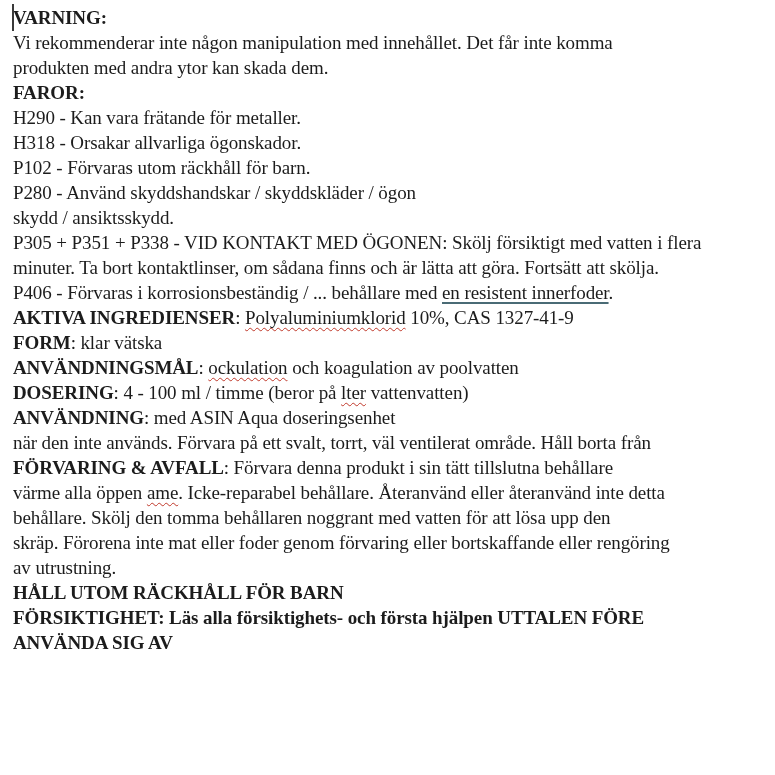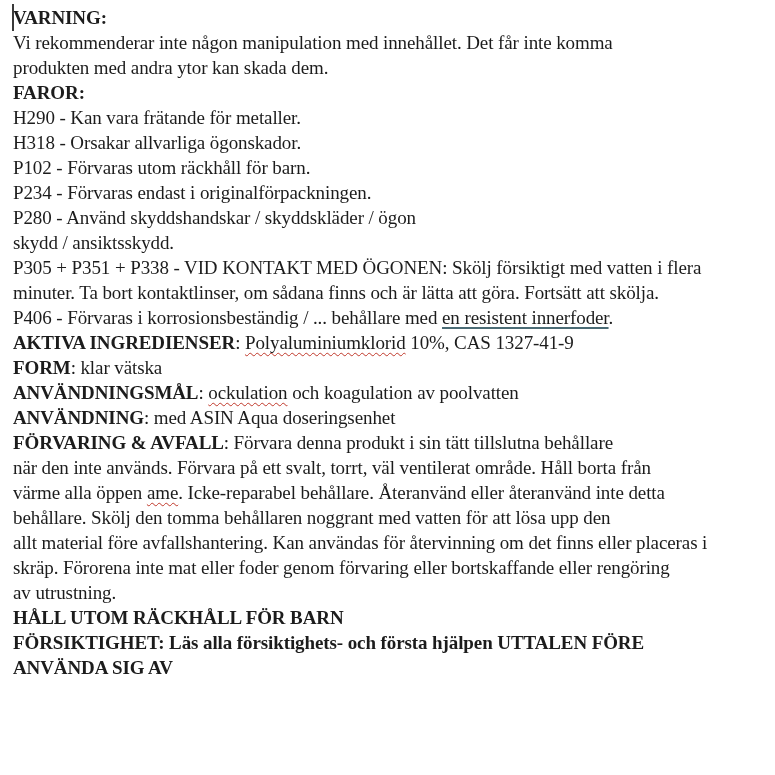--- a/index.html
+++ b/index.html
@@ -56,34 +56,33 @@
 <div class="page">
   <div class="caret"></div>
   <div class="doc" id="doc">
       <p class="line"><span class="seg b">VARNING:</span></p>
       <p class="line"><span class="seg">Vi rekommenderar inte någon manipulation med innehållet. Det får inte komma</span></p>
       <p class="line"><span class="seg">produkten med andra ytor kan skada dem.</span></p>
       <p class="line"><span class="seg b">FAROR:</span></p>
       <p class="line"><span class="seg">H290 - Kan vara frätande för metaller.</span></p>
       <p class="line"><span class="seg">H318 - Orsakar allvarliga ögonskador.</span></p>
       <p class="line"><span class="seg">P102 - Förvaras utom räckhåll för barn.</span></p>
-      <p class="line"><span class="seg">P234 - Förvaras endast i originalförpackningen.</span></p>
       <p class="line"><span class="seg">P280 - Använd skyddshandskar / skyddskläder / ögon</span></p>
       <p class="line"><span class="seg">skydd / ansiktsskydd.</span></p>
       <p class="line"><span class="seg">P305 + P351 + P338 - VID KONTAKT MED ÖGONEN: Skölj försiktigt med vatten i flera</span></p>
       <p class="line"><span class="seg">minuter. Ta bort kontaktlinser, om sådana finns och är lätta att göra. Fortsätt att skölja.</span></p>
       <p class="line"><span class="seg">P406 - Förvaras i korrosionsbeständig / ... behållare med </span><span class="seg u">en resistent innerfoder</span><span class="seg">.</span></p>
       <p class="line"><span class="seg b">AKTIVA INGREDIENSER</span><span class="seg">: </span><span class="seg w">Polyaluminiumklorid</span><span class="seg"> 10%, CAS 1327-41-9</span></p>
       <p class="line"><span class="seg b">FORM</span><span class="seg">: klar vätska</span></p>
       <p class="line"><span class="seg b">ANVÄNDNINGSMÅL</span><span class="seg">: </span><span class="seg w">ockulation</span><span class="seg"> och koagulation av poolvatten</span></p>
+      <p class="line"><span class="seg b">DOSERING</span><span class="seg">: 4 - 100 ml / timme (beror på </span><span class="seg w">lter</span><span class="seg"> vattenvatten)</span></p>
       <p class="line"><span class="seg b">ANVÄNDNING</span><span class="seg">: med ASIN Aqua doseringsenhet</span></p>
+      <p class="line"><span class="seg">när den inte används. Förvara på ett svalt, torrt, väl ventilerat område. Håll borta från</span></p>
       <p class="line"><span class="seg b">FÖRVARING &amp; AVFALL</span><span class="seg">: Förvara denna produkt i sin tätt tillslutna behållare</span></p>
-      <p class="line"><span class="seg">när den inte används. Förvara på ett svalt, torrt, väl ventilerat område. Håll borta från</span></p>
       <p class="line"><span class="seg">värme alla öppen </span><span class="seg w">ame</span><span class="seg">. Icke-reparabel behållare. Återanvänd eller återanvänd inte detta</span></p>
       <p class="line"><span class="seg">behållare. Skölj den tomma behållaren noggrant med vatten för att lösa upp den</span></p>
-      <p class="line"><span class="seg">allt material före avfallshantering. Kan användas för återvinning om det finns eller placeras i</span></p>
       <p class="line"><span class="seg">skräp. Förorena inte mat eller foder genom förvaring eller bortskaffande eller rengöring</span></p>
       <p class="line"><span class="seg">av utrustning.</span></p>
       <p class="line"><span class="seg b">HÅLL UTOM RÄCKHÅLL FÖR BARN</span></p>
       <p class="line"><span class="seg b">FÖRSIKTIGHET: Läs alla försiktighets- och första hjälpen UTTALEN FÖRE</span></p>
       <p class="line"><span class="seg b">ANVÄNDA SIG AV</span></p>
     </div>
 </div>
 
 </body></html>

